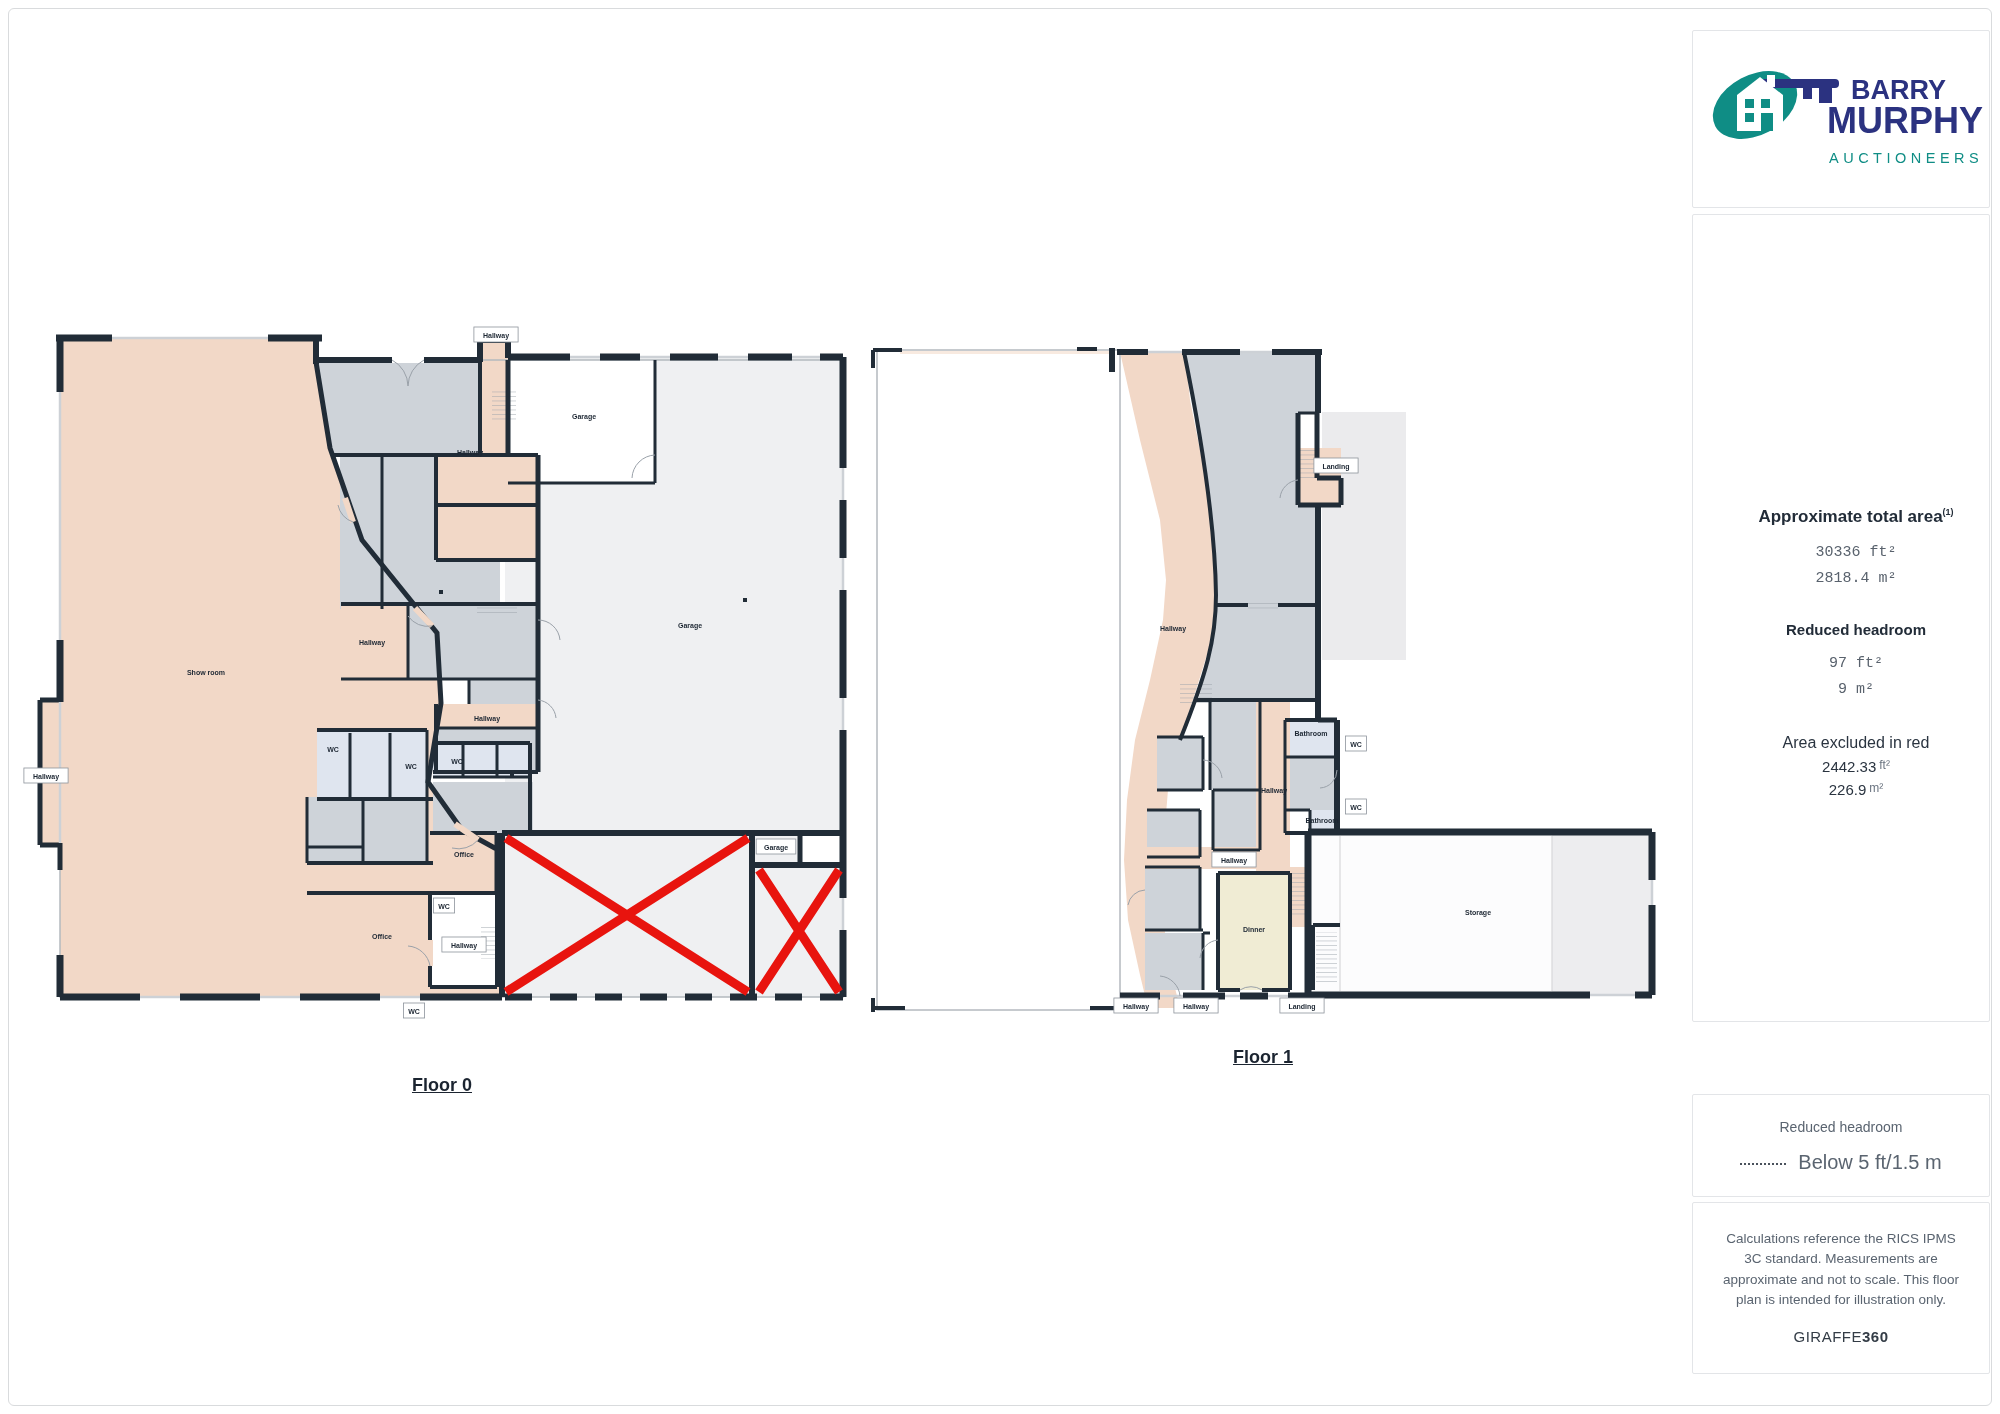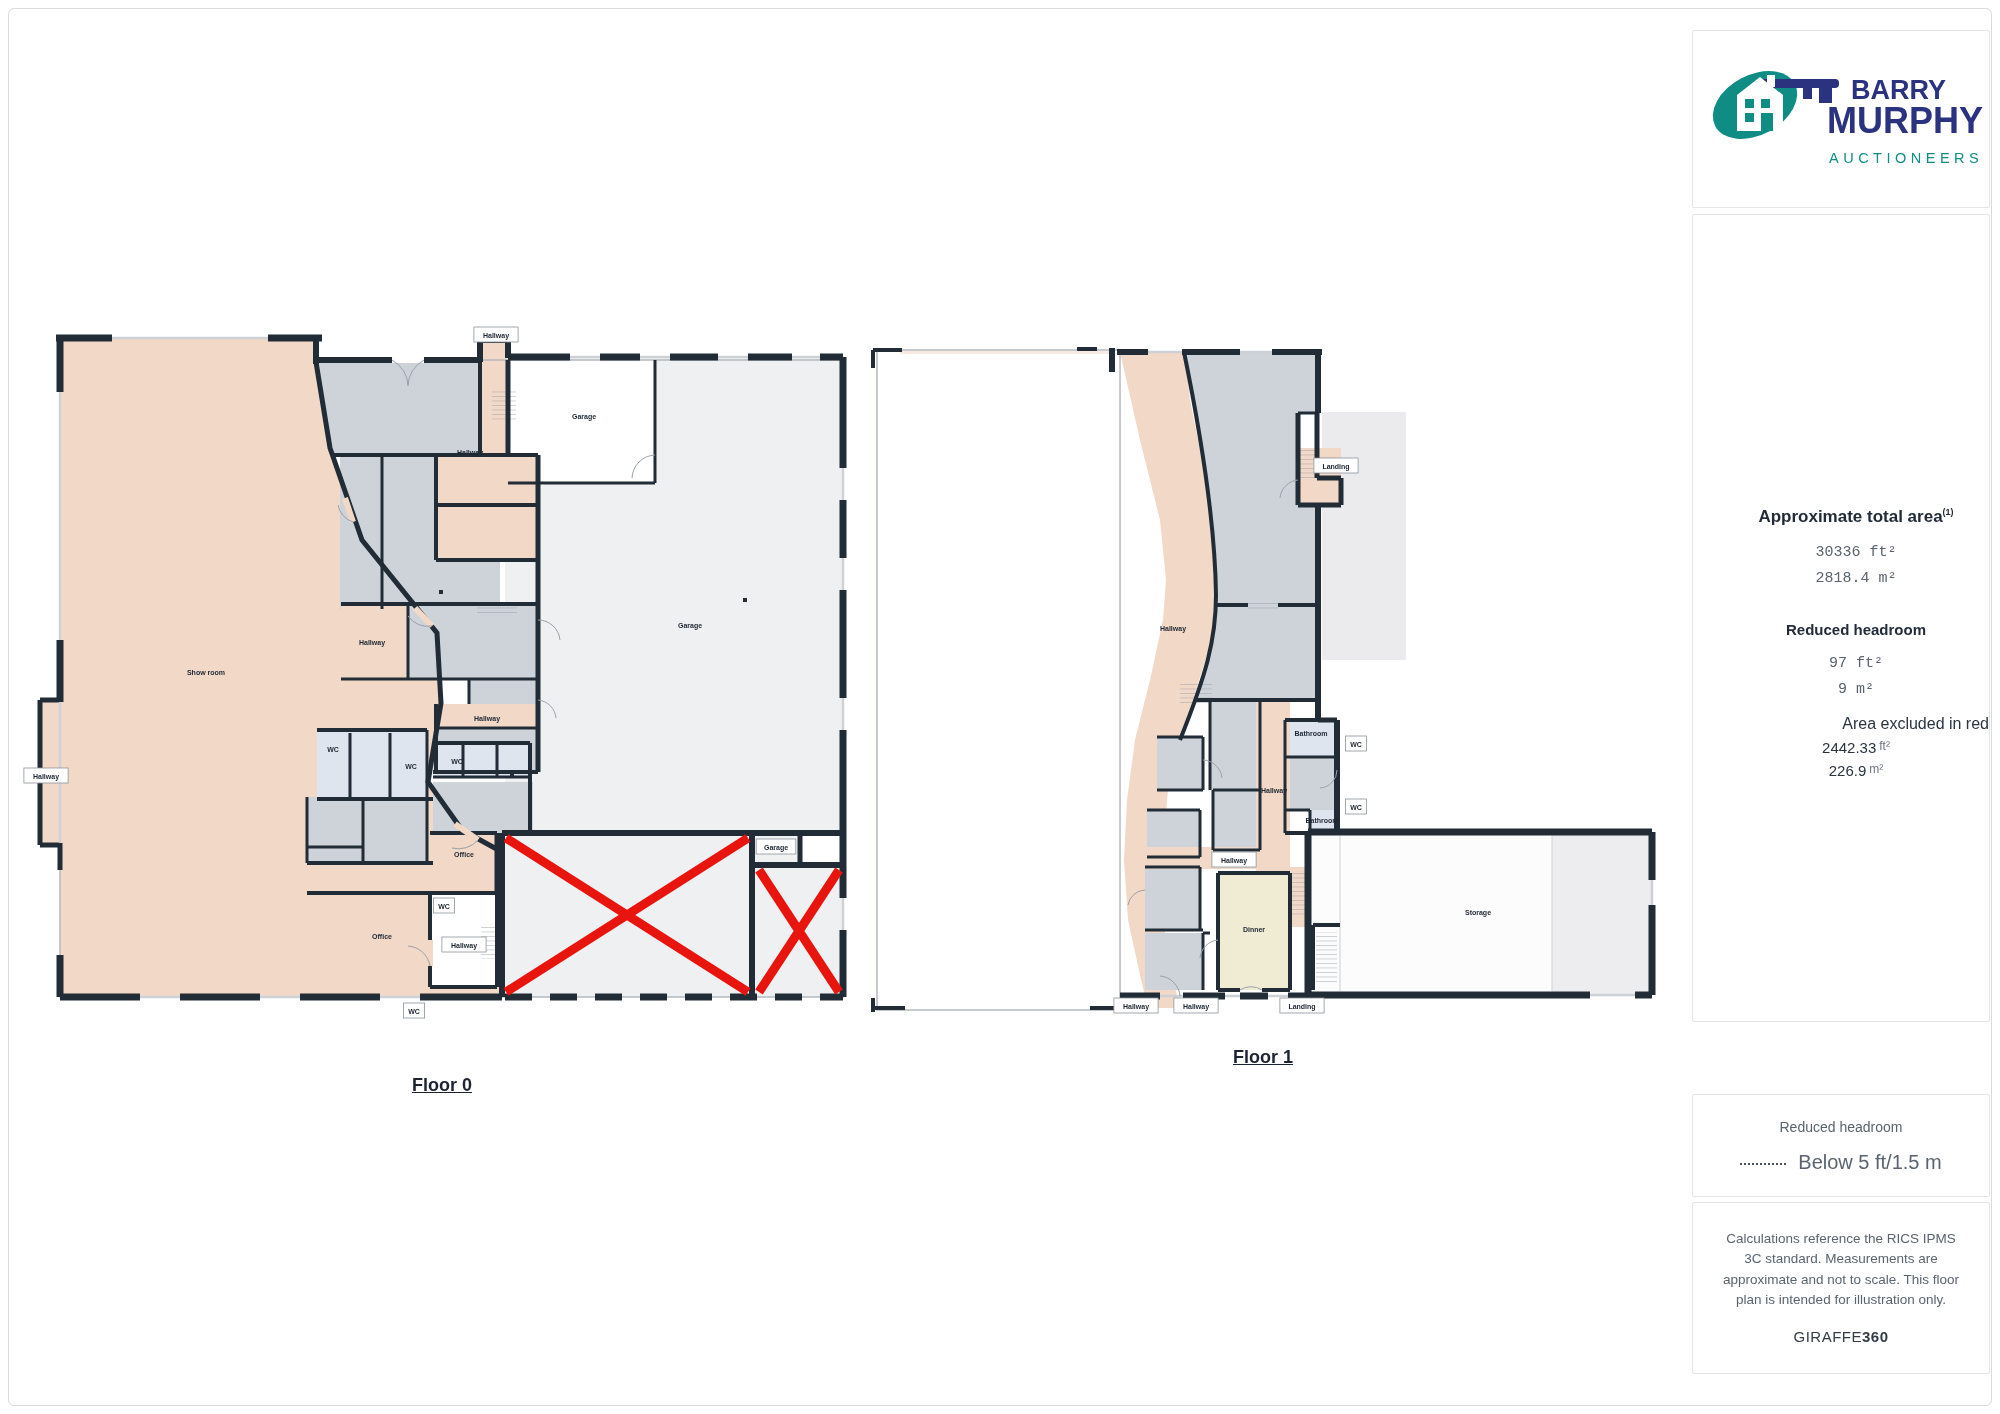--- a/index.html
+++ b/index.html
@@ -13,21 +13,21 @@
   #card-logo{top:30px;height:178px;}
   #card-stats{top:214px;height:808px;text-align:center;padding-left:30px;}
   #card-note{top:1027px;height:62px;display:flex;align-items:center;justify-content:center;}
   #card-legend{top:1094px;height:103px;text-align:center;}
   #card-disclaimer{top:1202px;height:172px;text-align:center;}
   .stats-title{margin-top:292px;font-size:17px;font-weight:bold;color:#222c38;}
   .stats-title sup{font-size:9px;font-weight:bold;}
   .stat-val{font-size:15px;color:#59626d;margin-top:9px;font-family:Liberation Mono, monospace;}
   .stat-gap{margin-top:17px;}
   .stats-sub{margin-top:34px;font-size:15px;font-weight:bold;color:#222c38;}
-  .stats-sub2{margin-top:17px;font-size:16px;color:#2a3440;text-align:right;}
+  .stats-sub2{margin-top:36px;font-size:16px;color:#2a3440;}
   .excl-line{font-size:15px;color:#2a3440;margin-top:6px;}
   .excl-line:first-of-type{margin-top:26px;}
   .excl-unit{font-size:12px;color:#6b7480;position:relative;top:-3px;margin-left:3px;}
   .note-text{font-size:13.5px;color:#5a6470;padding:0 18px;text-align:center;}
   .legend-title{margin-top:24px;font-size:14px;color:#5a6470;}
   .legend-row{margin-top:16px;font-size:20px;color:#5a6470;}
   .dots{display:inline-block;width:46px;border-top:2px dotted #4a525c;vertical-align:middle;margin-right:12px;}
   .disclaimer{font-size:13.5px;color:#5a6470;line-height:1.5;margin:26px 26px 0;}
   .brand{margin-top:18px;font-size:15px;color:#333c46;letter-spacing:.5px;}
   .brand b{font-weight:bold;}

